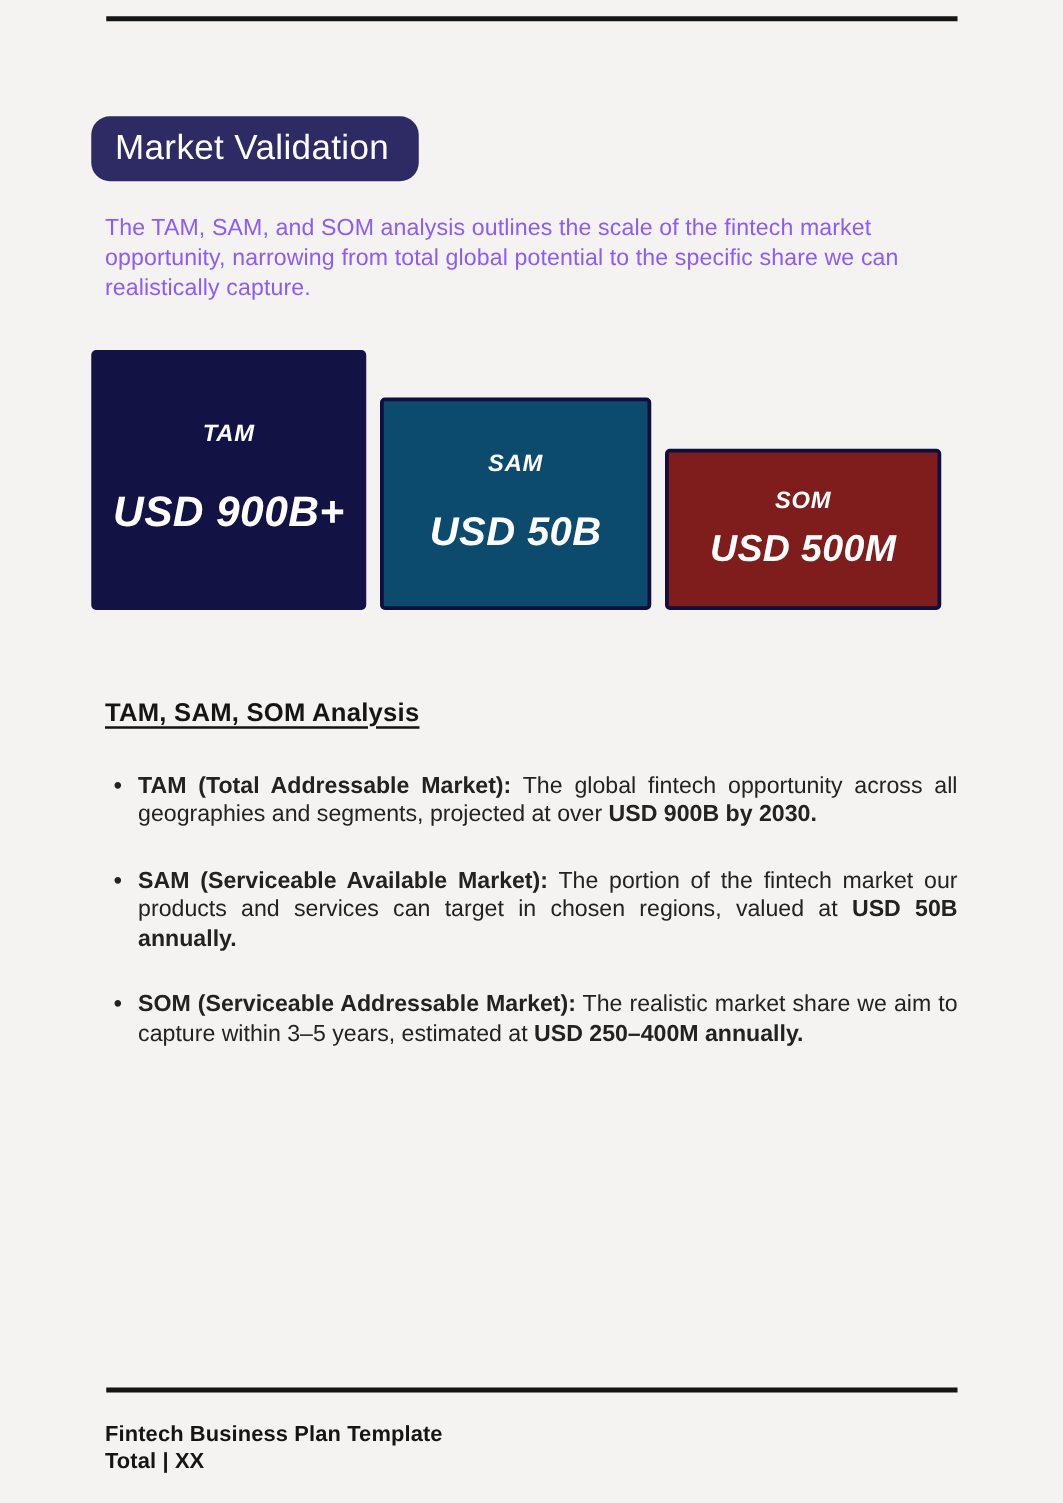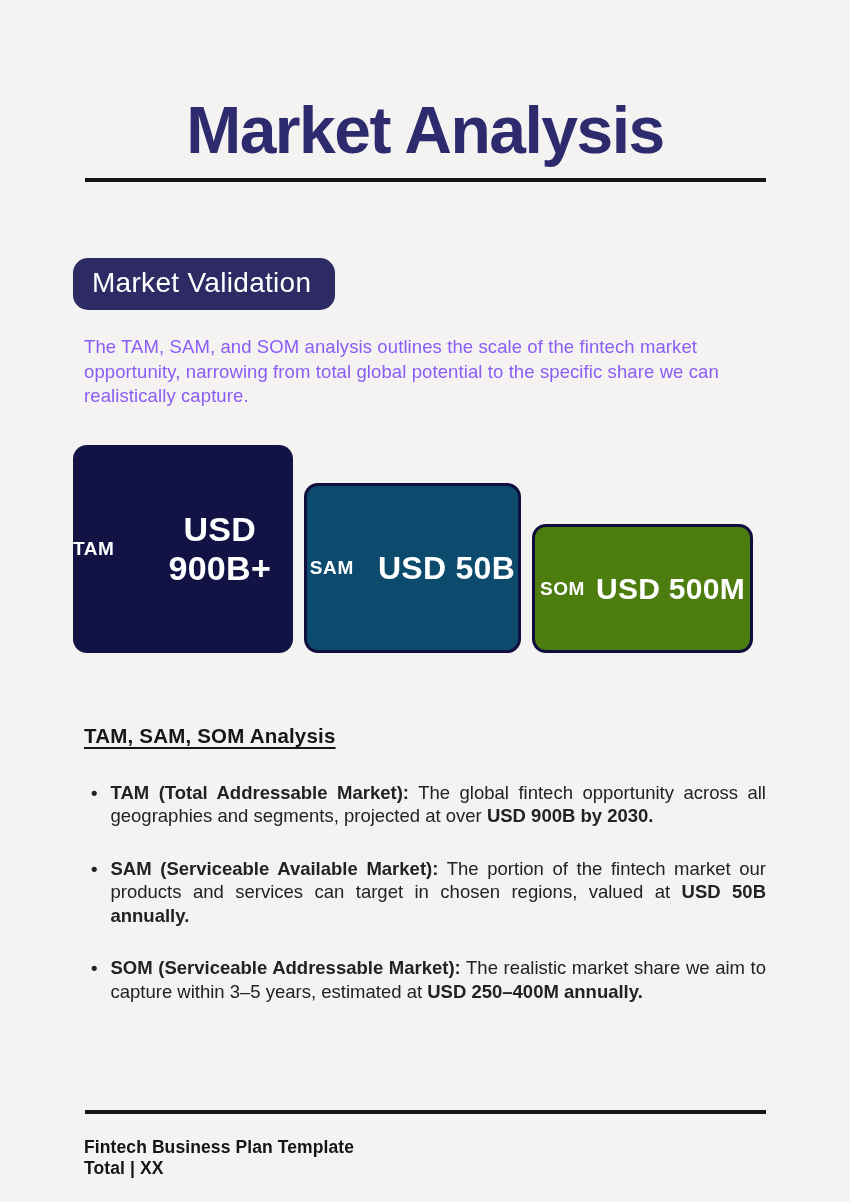--- a/index.html
+++ b/index.html
@@ -57,31 +57,32 @@
 
   
   .boxes {
     display: flex;
     align-items: flex-end;
     margin: 37px 0 0 73px;
     gap: 11px;
   }
   .box {
     box-sizing: border-box;
-    border-radius: 14px;
+    border-radius: 4px;
     color: #ffffff;
     display: flex;
-    flex-direction: row;
+    flex-direction: column;
     align-items: center;
     justify-content: center;
     text-align: center;
+    font-style: italic;
   }
   .box-tam { width: 220px; height: 208px; background: #131244; gap: 32px; }
   .box-sam { width: 217px; height: 170px; background: #0c4a6e; border: 3px solid #0f0e3e; gap: 24px; }
-  .box-som { width: 221px; height: 129px; background: #4d7c0f; border: 3px solid #0f0e3e; gap: 11px; }
+  .box-som { width: 221px; height: 129px; background: #7f1d1d; border: 3px solid #0f0e3e; gap: 11px; }
   .box-label { font-size: 19px; font-weight: 700; letter-spacing: 0.6px; }
   .box-value { font-weight: 700; letter-spacing: 0.3px; }
   .box-tam .box-value { font-size: 34px; }
   .box-sam .box-value { font-size: 32px; }
   .box-som .box-value { font-size: 30px; }
 
   
   .analysis-heading {
     margin: 71px 84px 0 84px;
     font-size: 20.5px;
@@ -134,21 +135,20 @@
     color: #151515;
     letter-spacing: 0.1px;
     flex-direction: column;
   }
 </style>
 </head>
 <body>
 
 <div class="page">
 
-  <h1 class="title">Market Analysis</h1>
   <div class="title-rule"></div>
 
   <div class="badge">Market Validation</div>
 
   <p class="intro">The TAM, SAM, and SOM analysis outlines the scale of the fintech market opportunity, narrowing from total global potential to the specific share we can realistically capture.</p>
 
   <div class="boxes">
     <div class="box box-tam">
       <span class="box-label">TAM</span>
       <span class="box-value">USD 900B+</span>

